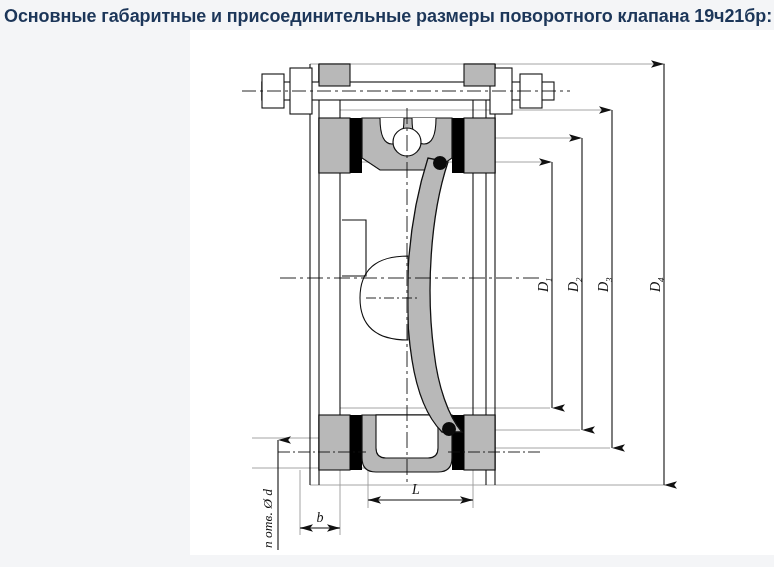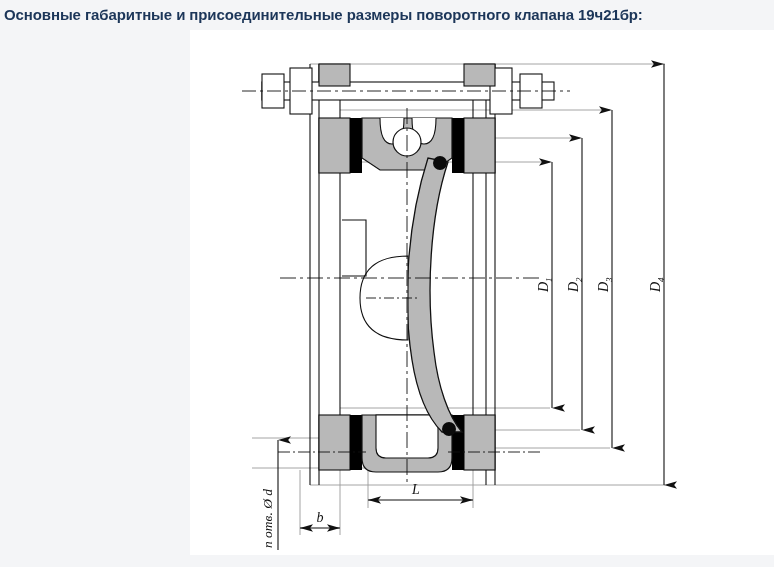--- a/index.html
+++ b/index.html
@@ -7,21 +7,21 @@
   body{
     width:774px;height:567px;
     background:#f4f5f7;
     font-family:"Liberation Sans", sans-serif;
     overflow:hidden;
     position:relative;
   }
   #page-title{
     position:absolute;left:4px;top:6px;
     width:760px;
-    font-size:15px;
+    font-size:18px;
     font-weight:bold;
     color:#1c3659;
     letter-spacing:-0.1px;
     white-space:nowrap;
   }
   #drawing-panel{
     position:absolute;
     left:190px;top:30px;
     width:584px;height:525px;
     background:#ffffff;

